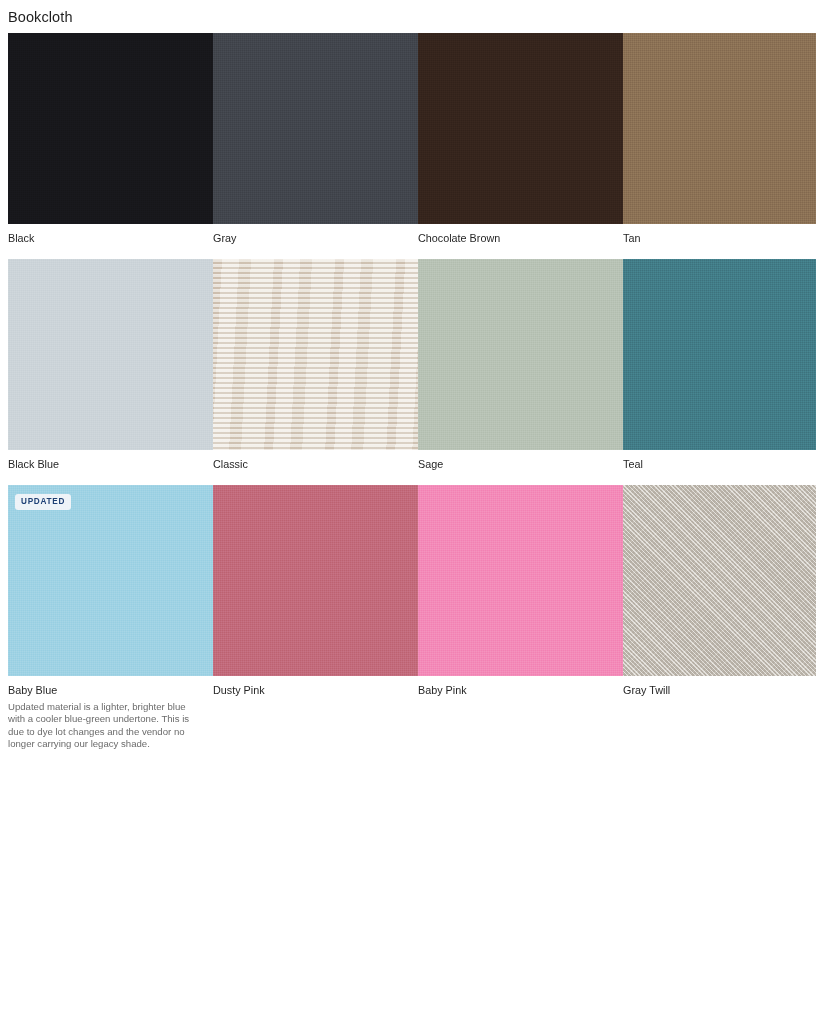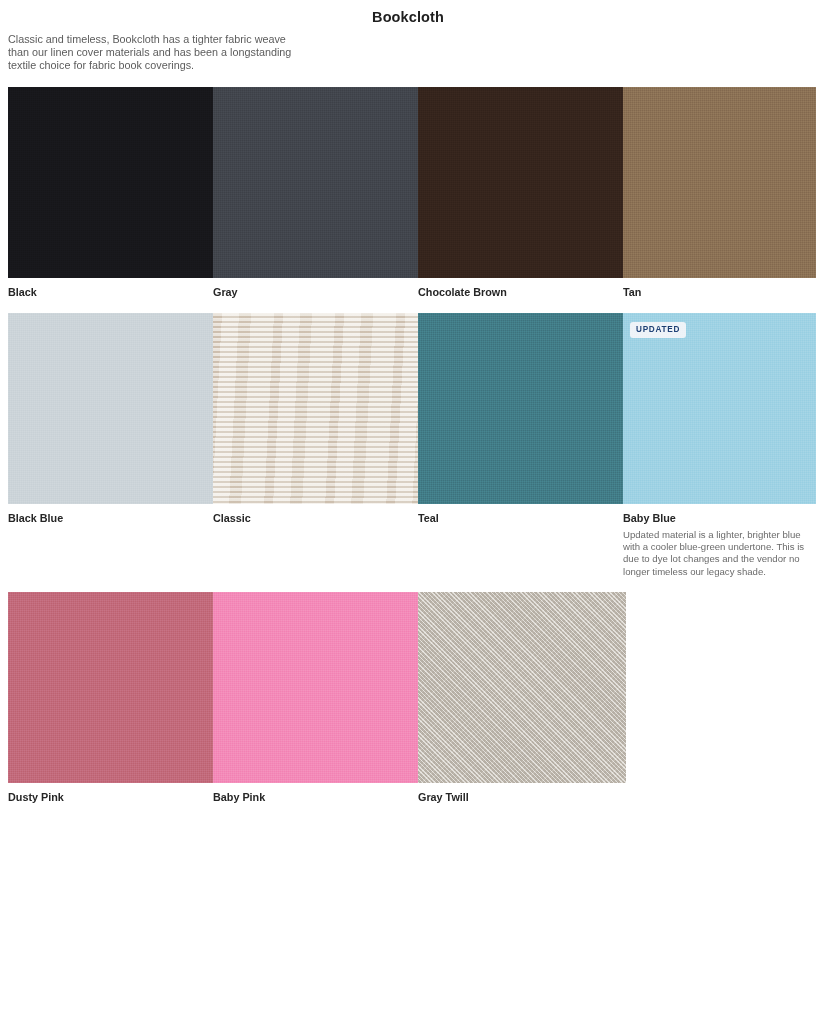--- a/index.html
+++ b/index.html
@@ -17,26 +17,25 @@
   }
 
   .page {
     width: 816px;
     padding: 8px 8px 0 8px;
   }
 
   
   .section-title {
     font-size: 14.5px;
-    font-weight: 700;
+    font-weight: 400;
     line-height: 18px;
     color: #1f1f1f;
     margin: 0 0 7px 0;
     letter-spacing: 0.1px;
-    text-align: center;
   }
   .section-desc {
     font-size: 10.8px;
     line-height: 13.2px;
     color: #5c5c5c;
     margin: 0 0 14px 0;
     max-width: 300px;
   }
 
   
@@ -93,41 +92,40 @@
     font-size: 8.2px;
     font-weight: 700;
     letter-spacing: 0.75px;
     line-height: 1;
     padding: 4px 6px 4px 6px;
     border-radius: 3px;
   }
 
   .swatch-label {
     font-size: 10.8px;
-    font-weight: 700;
+    font-weight: 400;
     color: #262626;
     margin-top: 7px;
     line-height: 14px;
   }
   .swatch-note {
     font-size: 9.6px;
     line-height: 12.4px;
     color: #6b6b6b;
     margin-top: 4px;
   }
   .swatch-note:empty { display: none; }
 </style>
 </head>
 <body>
 
 <div class="page">
 
   <h2 class="section-title">Bookcloth</h2>
 
-  <p class="section-desc">Classic and timeless, Bookcloth has a tighter fabric weave than our linen cover materials and has been a longstanding textile choice for fabric book coverings.</p>
 
   <div class="swatch-grid">
       <div class="swatch-cell">
         <div class="swatch-tile" style="background-color: rgb(23, 23, 27);"></div>
         <div class="swatch-label">Black</div>
       </div>
       <div class="swatch-cell">
         <div class="swatch-tile" style="background-color: rgb(65, 69, 76);"></div>
         <div class="swatch-label">Gray</div>
       </div>
@@ -141,29 +139,33 @@
       </div>
       <div class="swatch-cell">
         <div class="swatch-tile" style="background-color: rgb(204, 212, 217);"></div>
         <div class="swatch-label">Black Blue</div>
       </div>
       <div class="swatch-cell">
         <div class="swatch-tile grain-streak" style="background-color: rgb(233, 226, 215);"></div>
         <div class="swatch-label">Classic</div>
       </div>
       <div class="swatch-cell">
+        <div class="swatch-tile" style="background-color: rgb(183, 194, 180);"></div>
+        <div class="swatch-label">Sage</div>
+      </div>
+      <div class="swatch-cell">
         <div class="swatch-tile" style="background-color: rgb(65, 123, 134);"></div>
         <div class="swatch-label">Teal</div>
       </div>
       <div class="swatch-cell">
         <div class="swatch-tile" style="background-color: rgb(158, 210, 228);">
           <span class="badge" style="background: rgb(238, 243, 248); color: rgb(29, 63, 115);">UPDATED</span>
         </div>
         <div class="swatch-label">Baby Blue</div>
-        <div class="swatch-note">Updated material is a lighter, brighter blue with a cooler blue-green undertone. This is due to dye lot changes and the vendor no longer timeless our legacy shade.</div>
+        <div class="swatch-note">Updated material is a lighter, brighter blue with a cooler blue-green undertone. This is due to dye lot changes and the vendor no longer carrying our legacy shade.</div>
       </div>
       <div class="swatch-cell">
         <div class="swatch-tile" style="background-color: rgb(194, 105, 122);"></div>
         <div class="swatch-label">Dusty Pink</div>
       </div>
       <div class="swatch-cell">
         <div class="swatch-tile" style="background-color: rgb(243, 137, 184);"></div>
         <div class="swatch-label">Baby Pink</div>
       </div>
       <div class="swatch-cell">

